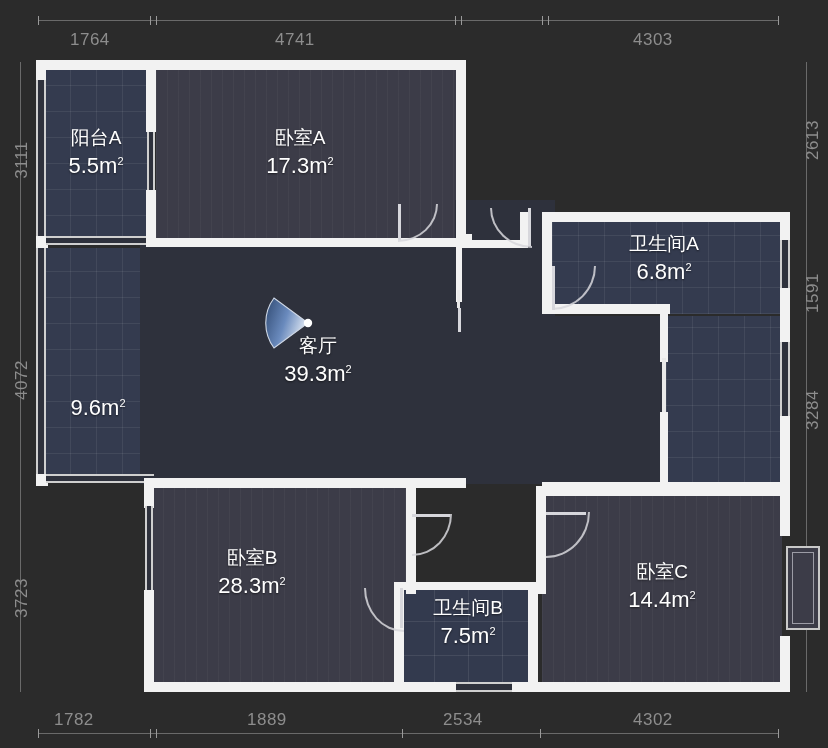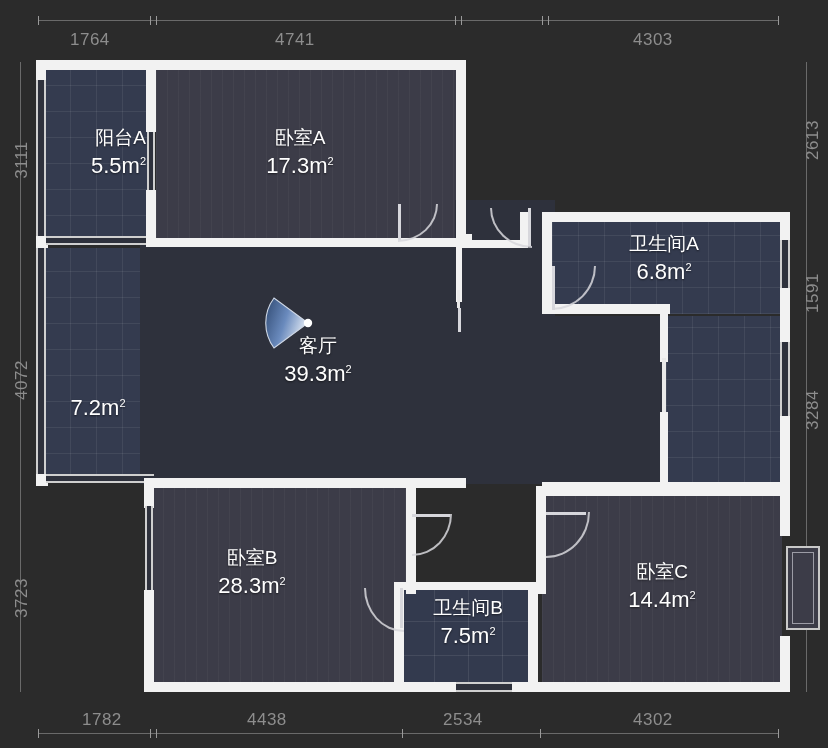--- a/index.html
+++ b/index.html
@@ -168,22 +168,22 @@
   <div class="dim" style="left:633px;top:30px;">4303</div>
 
   <div class="rule h" style="left:38px;top:733px;width:740px;"></div>
   <div class="tick h" style="left:38px;top:729px;"></div>
   <div class="tick h" style="left:150px;top:729px;"></div>
   <div class="tick h" style="left:156px;top:729px;"></div>
   <div class="tick h" style="left:402px;top:729px;"></div>
   <div class="tick h" style="left:540px;top:729px;"></div>
   <div class="tick h" style="left:778px;top:729px;"></div>
 
-  <div class="dim" style="left:82px;top:710px;text-align:center;">1782</div>
-  <div class="dim" style="left:247px;top:710px;">4438</div>
+  <div class="dim" style="left:54px;top:710px;text-align:center;">1782</div>
+  <div class="dim" style="left:247px;top:710px;">1889</div>
   <div class="dim" style="left:443px;top:710px;">2534</div>
   <div class="dim" style="left:633px;top:710px;">4302</div>
 
   <div class="rule v" style="left:20px;top:62px;height:630px;"></div>
   <div class="dim vert rot-left" style="left:-8px;top:150px;width:60px;text-align:center;">3111</div>
   <div class="dim vert rot-left" style="left:-8px;top:370px;width:60px;text-align:center;">4072</div>
   <div class="dim vert rot-left" style="left:-8px;top:588px;width:60px;text-align:center;">3723</div>
 
   <div class="rule v" style="left:806px;top:62px;height:630px;"></div>
   <div class="dim vert rot-right" style="left:783px;top:130px;width:60px;text-align:center;">2613</div>
@@ -303,21 +303,21 @@
       <linearGradient id="cg" x1="0" y1="0" x2="1" y2="0.4">
         <stop offset="0%" stop-color="#2f4a74" stop-opacity="0.95"></stop>
         <stop offset="55%" stop-color="#6d8fc4" stop-opacity="0.95"></stop>
         <stop offset="100%" stop-color="#dfe8f5" stop-opacity="0.98"></stop>
       </linearGradient>
     </defs>
     <path d="M44 27 L10 2 A42 42 0 0 0 10 52 Z" fill="url(#cg)" stroke="#cfd8e6" stroke-width="1.1"></path>
     <circle cx="44" cy="27" r="4.2" fill="#ffffff"></circle>
   </svg>
 
-  <div class="label" style="left:46px;top:126px;width:100px;text-align:right;">
+  <div class="label" style="left:46px;top:126px;width:100px;">
     <span class="nm">阳台A</span>
     <span class="ar"><span>5.5</span><span>m</span><sup>2</sup></span>
   </div>
 
   <div class="label" style="left:240px;top:126px;width:120px;">
     <span class="nm">卧室A</span>
     <span class="ar"><span>17.3</span><span>m</span><sup>2</sup></span>
   </div>
 
   <div class="label" style="left:600px;top:232px;width:128px;">
@@ -325,21 +325,21 @@
     <span class="ar"><span>6.8</span><span>m</span><sup>2</sup></span>
   </div>
 
   <div class="label" style="left:258px;top:334px;width:120px;">
     <span class="nm">客厅</span>
     <span class="ar"><span>39.3</span><span>m</span><sup>2</sup></span>
   </div>
 
 
   <div class="label" style="left:44px;top:392px;width:108px;">
-    <span class="ar"><span>7.2</span><span>m</span><sup>2</sup></span>
+    <span class="ar"><span>9.6</span><span>m</span><sup>2</sup></span>
   </div>
 
   <div class="label" style="left:192px;top:546px;width:120px;">
     <span class="nm">卧室B</span>
     <span class="ar"><span>28.3</span><span>m</span><sup>2</sup></span>
   </div>
 
   <div class="label" style="left:404px;top:596px;width:128px;">
     <span class="nm">卫生间B</span>
     <span class="ar"><span>7.5</span><span>m</span><sup>2</sup></span>

